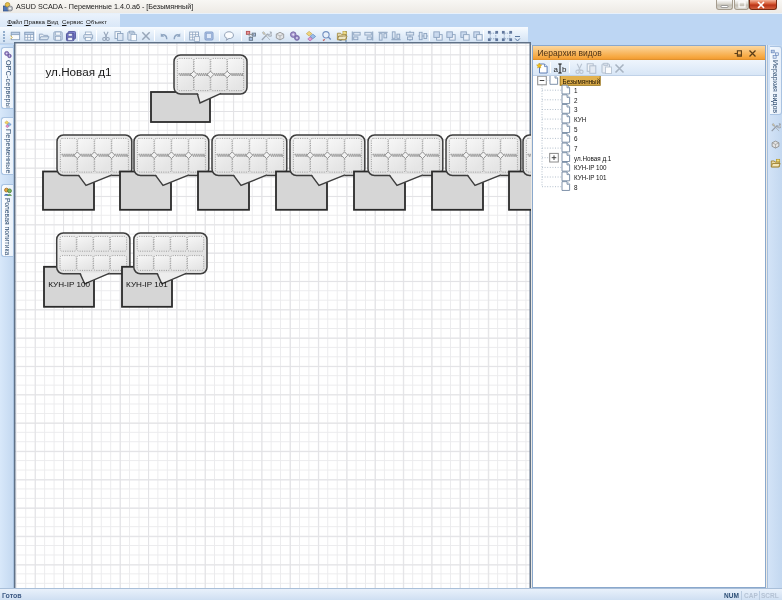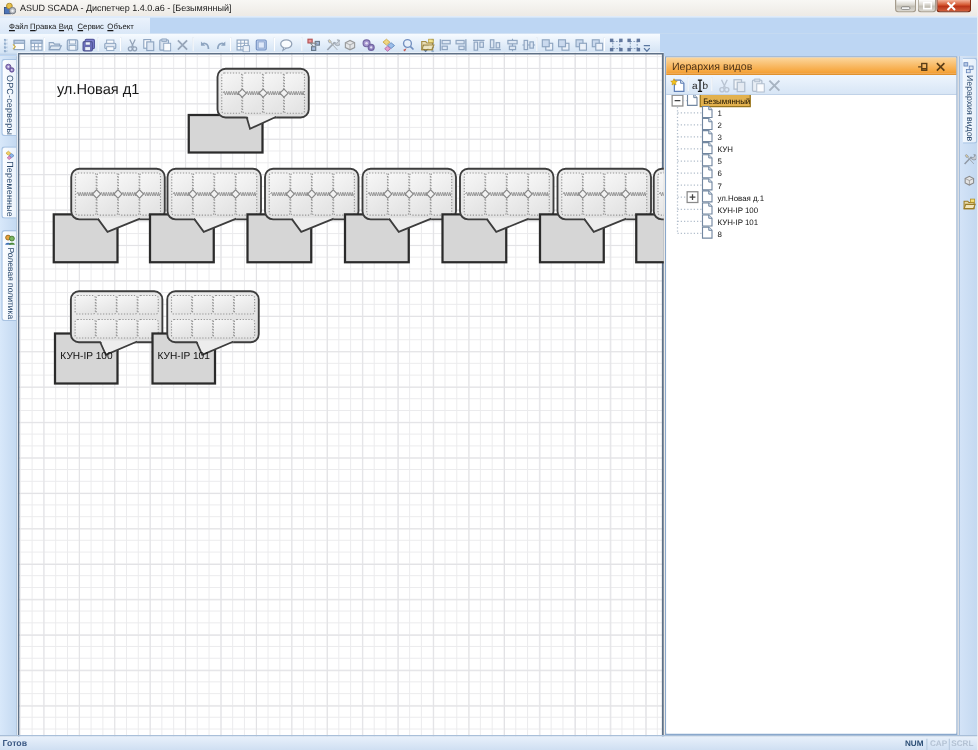--- a/index.html
+++ b/index.html
@@ -78,21 +78,21 @@
 </defs>
   </svg>
 
 <div id="titlebar">
   <svg style="position:absolute;left:3px;top:1.5px" width="10" height="10" viewBox="0 0 10 10">
     <rect x="0.5" y="4" width="5" height="5" fill="#4d74b8" stroke="#2d4a7e" stroke-width="0.7"></rect>
     <circle cx="4.5" cy="2.8" r="2.3" fill="#e8c048" stroke="#a8862a" stroke-width="0.7"></circle>
     <circle cx="7" cy="6.5" r="2.6" fill="#b9bcc2" stroke="#6e737b" stroke-width="0.7"></circle>
     <circle cx="7" cy="6.5" r="1" fill="#f2f3f5"></circle>
   </svg>
-  <div class="txt">ASUD SCADA - Диспетчер 1.4.0.а6 - [Безымянный]</div>
+  <div class="txt">ASUD SCADA - Переменные 1.4.0.а6 - [Безымянный]</div>
   <div class="winbtn" style="left:716px;width:17px"></div>
   <div class="winbtn" style="left:733.5px;width:15.5px"></div>
   <div class="winbtn" id="btnclose" style="left:749px;width:28px"></div>
   <svg style="position:absolute;left:716px;top:0" width="62" height="10" viewBox="0 0 62 10">
     <rect x="5" y="5.5" width="7" height="2" rx="1" fill="#fff" stroke="#555" stroke-width="0.5"></rect>
     <rect x="23" y="2" width="6" height="5" fill="none" stroke="#fff" stroke-width="1.2"></rect>
     <path d="M42 2 L48 8 M48 2 L42 8" stroke="#fff" stroke-width="1.6"></path>
   </svg>
 </div>
 

